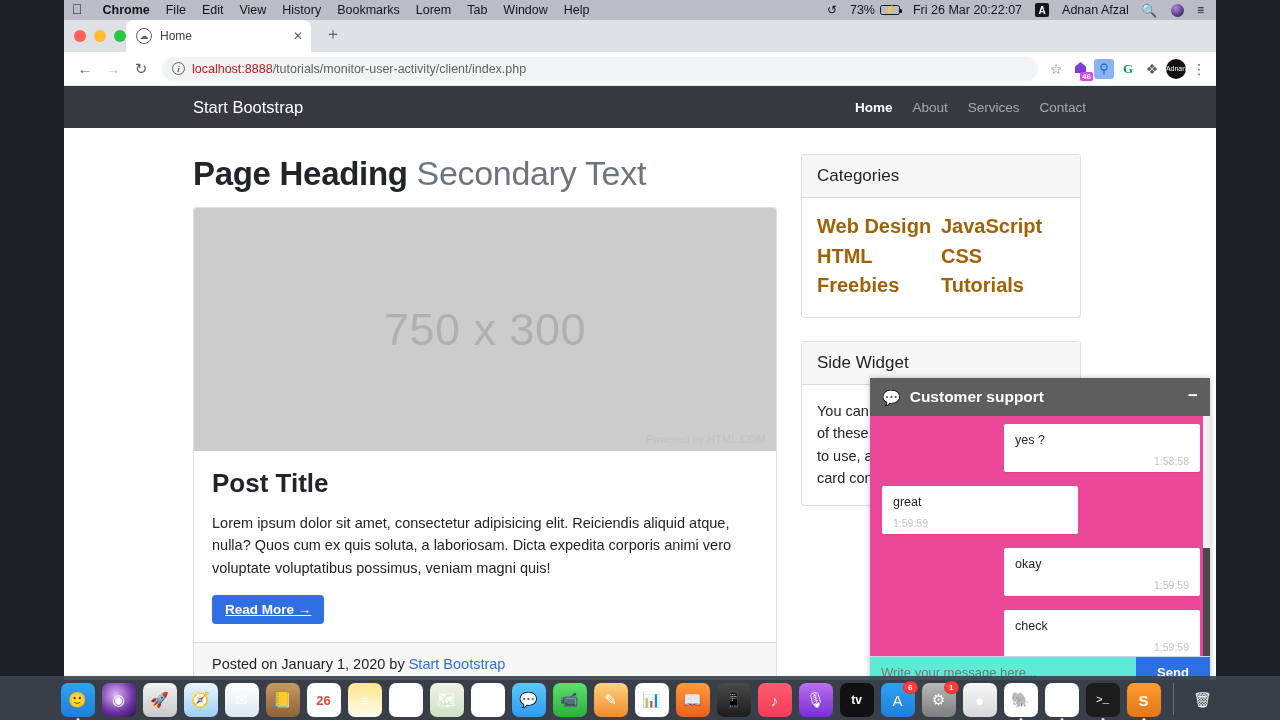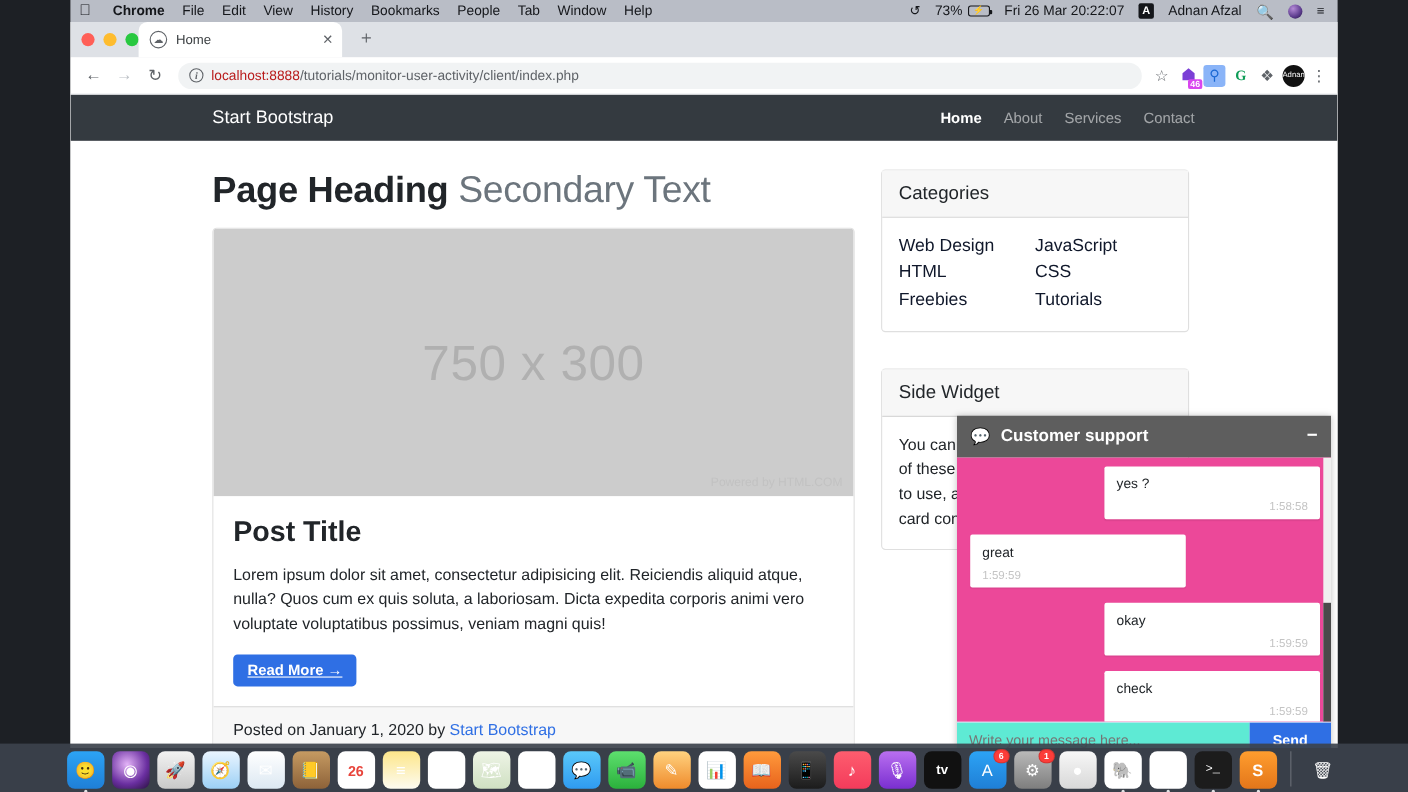--- a/index.html
+++ b/index.html
@@ -149,30 +149,30 @@
   .btn-primary {
     display:inline-block; margin-top:16px; background:#2f6fe4; color:#fff;
     font-size:13.5px; font-weight:bold; padding:7px 13px; border-radius:4px;
   }
   .card-footer {
     background:#f7f7f7; border-top:1px solid rgba(0,0,0,.125);
     padding:13px 18px; font-size:14.5px; color:#212529;
   }
   .card-footer a { color:#2f6fe4; text-decoration:none; }
 
-  .widget { border:1px solid rgba(0,0,0,.125); border-radius:4px; background:#fff; margin-bottom:33px;}
+  .widget { border:1px solid rgba(0,0,0,.125); border-radius:4px; background:#fff; margin-bottom:23px;}
   .widget-head {
     background:#f7f7f7; border-bottom:1px solid rgba(0,0,0,.125);
     padding:11px 15px; font-size:17px; color:#212529;
   }
   .widget-body { padding:15px; }
   .cats { display:flex; }
   .cats ul { list-style:none; width:50%; }
   .cats li { margin-bottom:3px; }
-  .cats a { color:#0f172a; text-decoration:none; font-size:16px; line-height:1.33;}
+  .cats a { color:#a16207; text-decoration:none; font-size:20px; line-height:1.33;font-weight:bold;}
   .side-text { font-size:14.5px; line-height:1.55; color:#212529; }
 
   
   .chat {
     position:absolute; right:6px; bottom:-8px; width:340px; height:310px;
     display:flex; flex-direction:column; box-shadow:0 0 6px rgba(0,0,0,.25);
   }
   .chat-head {
     height:38px; background:#5e5e5e; color:#fff; display:flex; align-items:center;
     padding:0 12px; gap:9px;
@@ -231,21 +231,21 @@
 
   <div class="menubar">
     <div class="mb-left">
       <span class="mb-apple"></span>
       <span class="mb-item bold">Chrome</span>
       <span class="mb-item">File</span>
       <span class="mb-item">Edit</span>
       <span class="mb-item">View</span>
       <span class="mb-item">History</span>
       <span class="mb-item">Bookmarks</span>
-      <span class="mb-item">People</span>
+      <span class="mb-item">Lorem</span>
       <span class="mb-item">Tab</span>
       <span class="mb-item">Window</span>
       <span class="mb-item">Help</span>
     </div>
     <div class="mb-right">
       <span class="mb-icon">↺</span>
       <span class="mb-batt">
         <span>73%</span>
         <span class="batt-shell">
             <span class="bolt">⚡</span>

